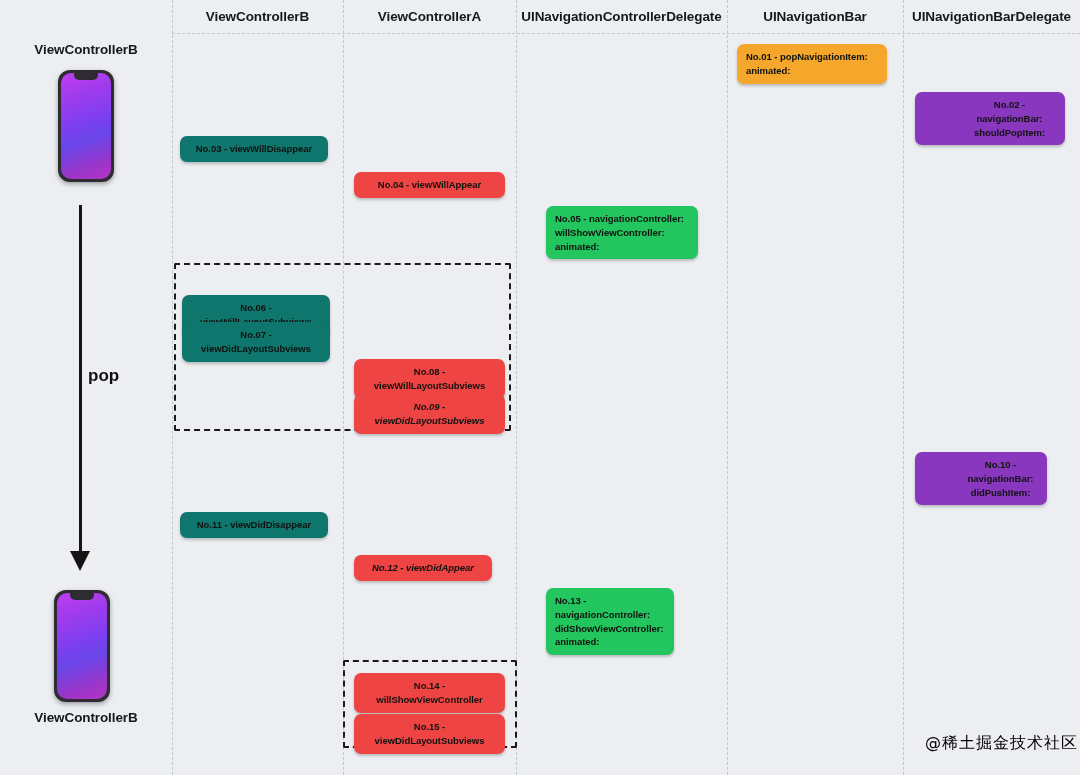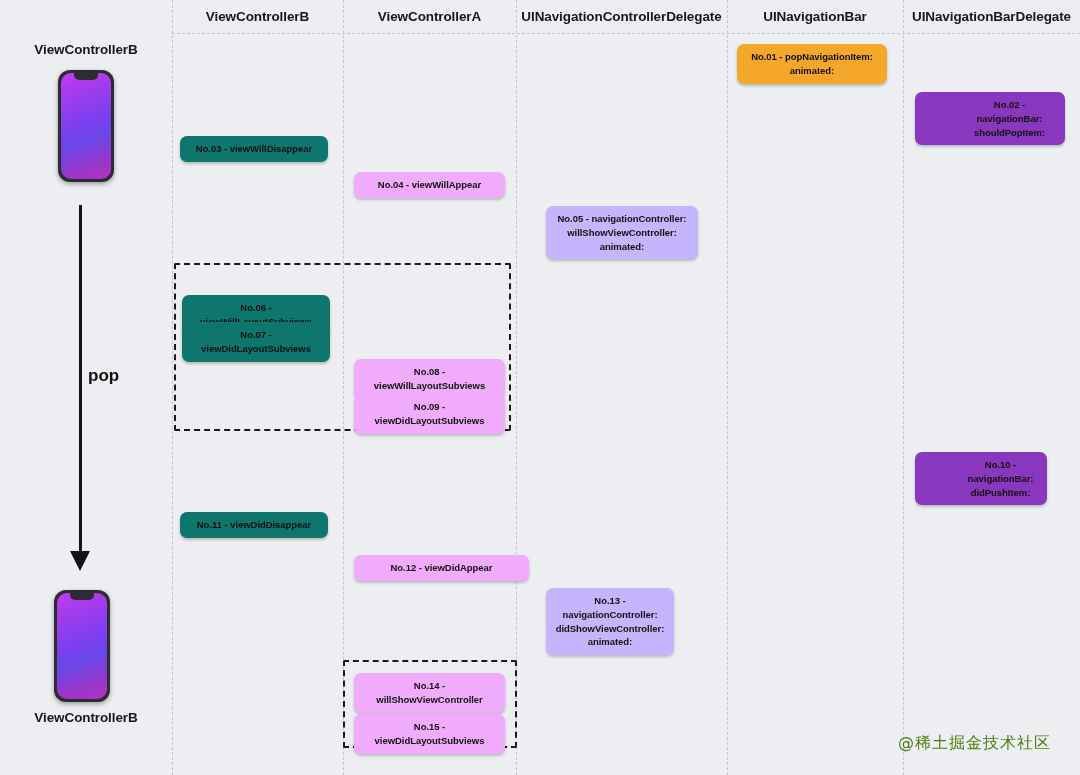--- a/index.html
+++ b/index.html
@@ -117,44 +117,45 @@
     box-sizing: border-box;
     padding: 6px 9px;
     font-size: 9.5px;
     font-weight: bold;
     line-height: 1.45;
     color: #10120f;
     box-shadow: 0 2px 3px rgba(0,0,0,0.22);
     letter-spacing: -0.05px;
   }
   .box.center { text-align: center; }
-  .box.left   { text-align: center; }
+  .box.left   { text-align: left; }
   .box.green  { background: #0f766e; }
-  .box.blue   { background: #f0abfc; }
-  .box.red    { background: #c4b5fd; }
+  .box.blue   { background: #ef4444; }
+  .box.red    { background: #22c55e; }
   .box.orange { background: #f4a72a; }
   .box.purple { background: #8a37c0; padding-left: 48px; }
 
   
   .group-frame {
     position: absolute;
     border: 2px dashed #1a1a1a;
     border-radius: 2px;
     box-sizing: border-box;
     background: transparent;
   }
 
   
   .watermark {
     position: absolute;
     font-size: 16px;
-    color: #4d7c0f;
+    color: #000000;
     font-family: "DejaVu Sans", sans-serif;
     letter-spacing: 1px;
     white-space: nowrap;
+    margin-left: 27px;
   }
 </style>
 </head>
 <body>
 
 <div id="stage">
 
   <div id="lanes">
       <div class="vline" style="left: 172px;"></div>
       <div class="vline" style="left: 343px;"></div>
@@ -217,31 +218,31 @@
       </div>
       <div class="box green center" style="left: 182px; top: 295px; width: 148px; min-height: 22px;">
         <div>No.06 - viewWillLayoutSubviews</div>
       </div>
       <div class="box green center" style="left: 182px; top: 322px; width: 148px; min-height: 22px;">
         <div>No.07 - viewDidLayoutSubviews</div>
       </div>
       <div class="box blue center" style="left: 354px; top: 359px; width: 151px; min-height: 22px;">
         <div>No.08 - viewWillLayoutSubviews</div>
       </div>
-      <div class="box blue center" style="left: 354px; top: 394px; width: 151px; min-height: 22px;">
+      <div class="box blue center" style="left: 354px; top: 394px; width: 151px; min-height: 22px; font-style: italic;">
         <div>No.09 - viewDidLayoutSubviews</div>
       </div>
       <div class="box purple center" style="left: 915px; top: 452px; width: 132px; min-height: 36px;">
         <div>No.10 - navigationBar:</div>
         <div>didPushItem:</div>
       </div>
       <div class="box green center" style="left: 180px; top: 512px; width: 148px; min-height: 22px;">
         <div>No.11 - viewDidDisappear</div>
       </div>
-      <div class="box blue center" style="left: 354px; top: 555px; width: 175px; min-height: 22px;">
+      <div class="box blue center" style="left: 354px; top: 555px; width: 138px; min-height: 22px; font-style: italic;">
         <div>No.12 - viewDidAppear</div>
       </div>
       <div class="box red left" style="left: 546px; top: 588px; width: 128px; min-height: 49px;">
         <div>No.13 - navigationController:</div>
         <div>didShowViewController:</div>
         <div>animated:</div>
       </div>
       <div class="box blue center" style="left: 354px; top: 673px; width: 151px; min-height: 22px;">
         <div>No.14 - willShowViewController</div>
       </div>

